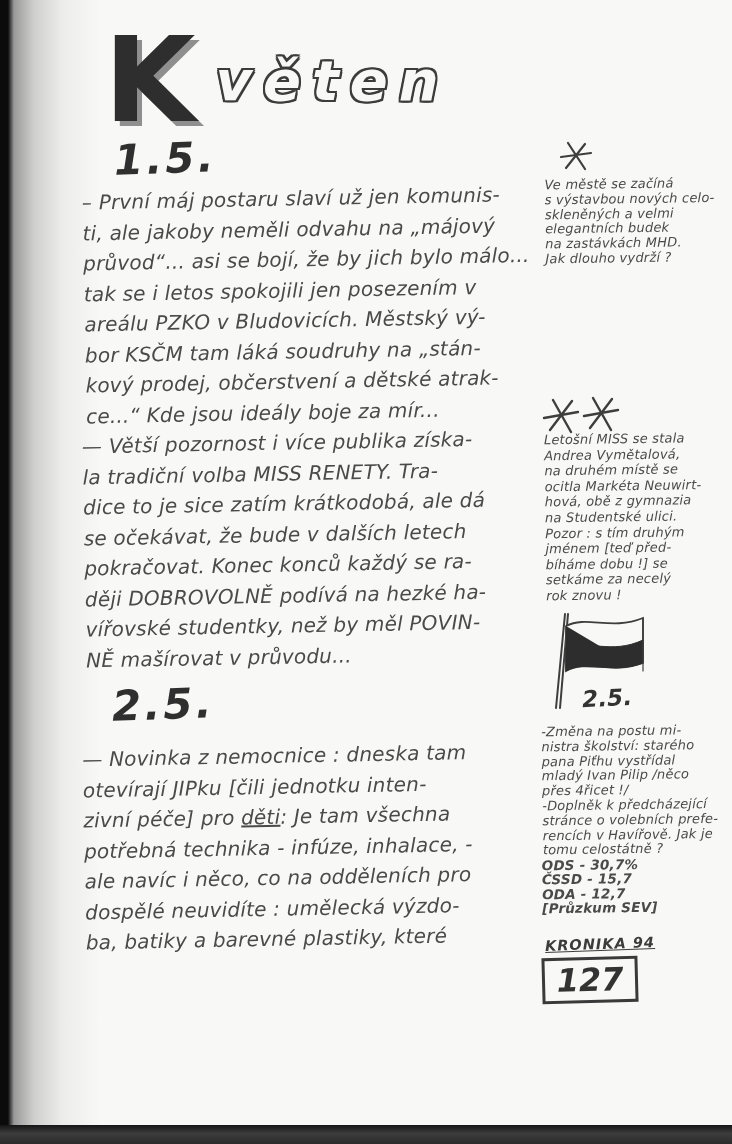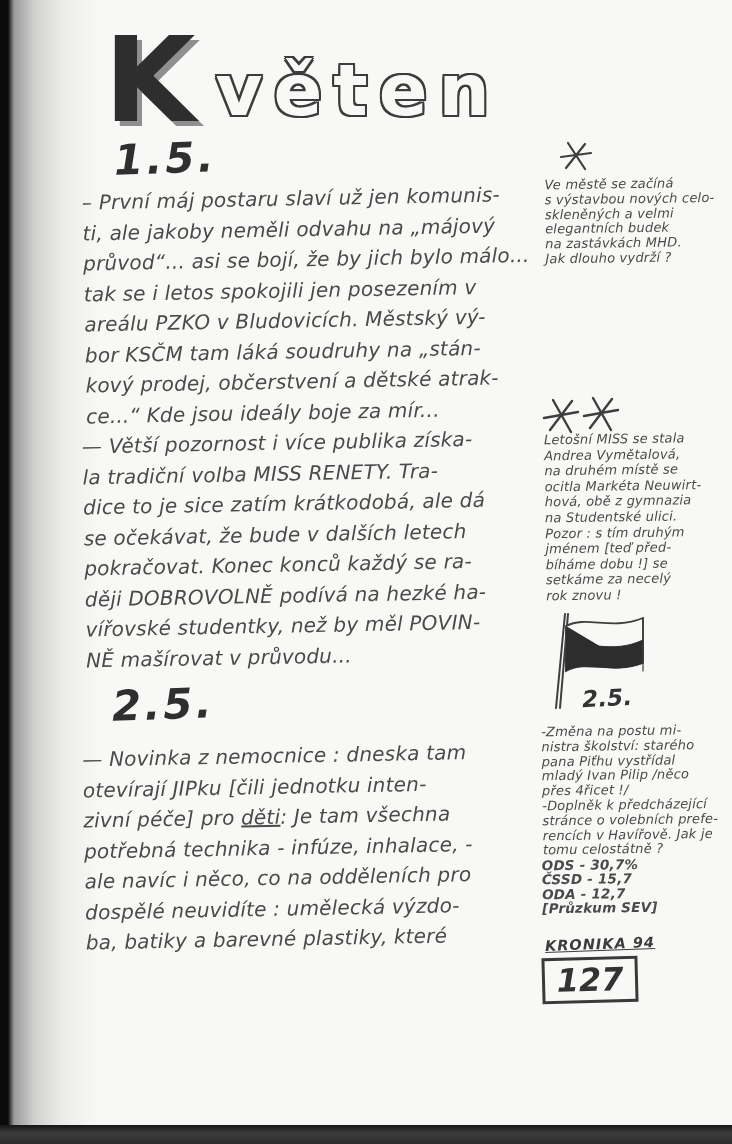--- a/index.html
+++ b/index.html
@@ -7,23 +7,23 @@
         font-family:"DejaVu Sans",sans-serif;color:#474747;}
   .binding{position:absolute;left:0;top:0;width:100px;height:1144px;
         background:linear-gradient(to right,#0b0b0b 0px,#0b0b0b 8px,#9a9a9a 14px,#cfcfce 34px,#ececea 62px,#f8f8f6 100%);}
   .scan-bottom{position:absolute;left:0;bottom:0;width:732px;height:19px;
         background:linear-gradient(to bottom,#161616 0%,#3c3c3c 45%,#2b2b2b 100%);}
   .handwriting{font-style:italic;letter-spacing:.2px;}
   
   .title{position:absolute;left:104px;top:26px;display:flex;align-items:flex-start;}
   .title-initial{font-size:118px;line-height:.92;font-weight:bold;color:#2e2e2e;
         text-shadow:5px 5px 0 #8f8f8f;}
-  .title-rest{font-size:72px;font-weight:bold;letter-spacing:11px;margin:22px 0 0 20px;
+  .title-rest{font-size:56px;font-weight:bold;letter-spacing:11px;margin:22px 0 0 20px;
         color:#f8f8f6;
-        text-shadow:-2px -2px 0 #3c3c3c,2px -2px 0 #3c3c3c,-2px 2px 0 #3c3c3c,2px 2px 0 #3c3c3c,0 2px 0 #3c3c3c,0 -2px 0 #3c3c3c,2px 0 0 #3c3c3c,-2px 0 0 #3c3c3c;}
+        text-shadow:-2px -2px 0 #3c3c3c,2px -2px 0 #3c3c3c,-2px 2px 0 #3c3c3c,2px 2px 0 #3c3c3c,0 2px 0 #3c3c3c,0 -2px 0 #3c3c3c,2px 0 0 #3c3c3c,-2px 0 0 #3c3c3c;font-style:italic;}
   .date-heading{position:absolute;font-size:42px;font-weight:bold;font-style:italic;
         color:#2f2f2f;letter-spacing:3px;transform:rotate(-2deg);}
   .h1{left:114px;top:134px;}
   .h2{left:112px;top:680px;}
   .para{position:absolute;left:84px;width:462px;font-size:20px;line-height:30.5px;
         white-space:pre;transform:rotate(-1.1deg);color:#4a4a4a;}
   .para1{top:183px;}
   .para2{top:427px;}
   .para3{top:740px;}
   .underline{text-decoration:underline;}

